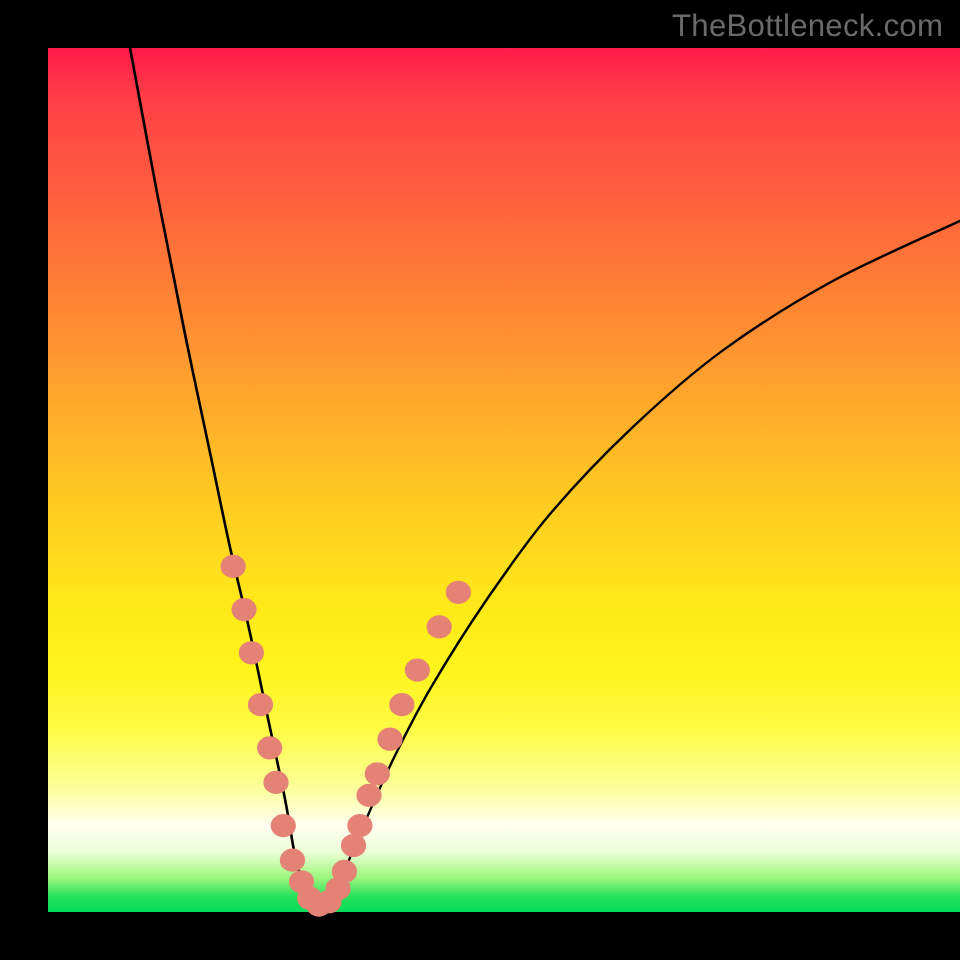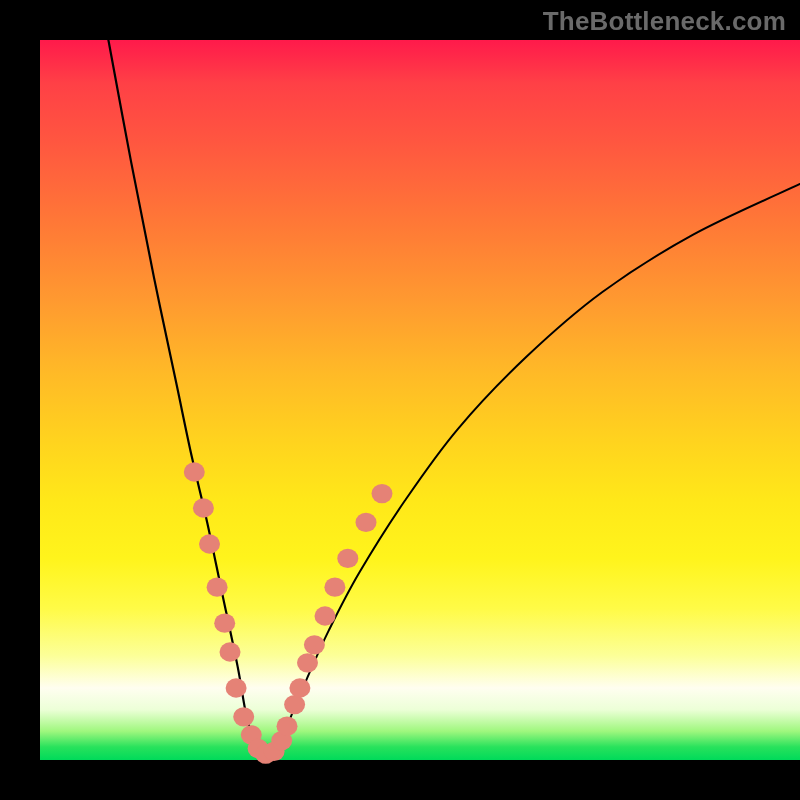--- a/index.html
+++ b/index.html
@@ -16,21 +16,21 @@
     width: 800px;
     height: 800px;
     background: #000;
   }
   .watermark {
     position: absolute;
     top: 6px;
     right: 14px;
     color: #6a6a6a;
     font-size: 26px;
-    font-weight: 700;
+    font-weight: 400;
     letter-spacing: 0.2px;
     z-index: 10;
   }
   .plot-area {
     position: absolute;
     left: 40px;
     top: 40px;
     width: 760px;
     height: 720px;
     

